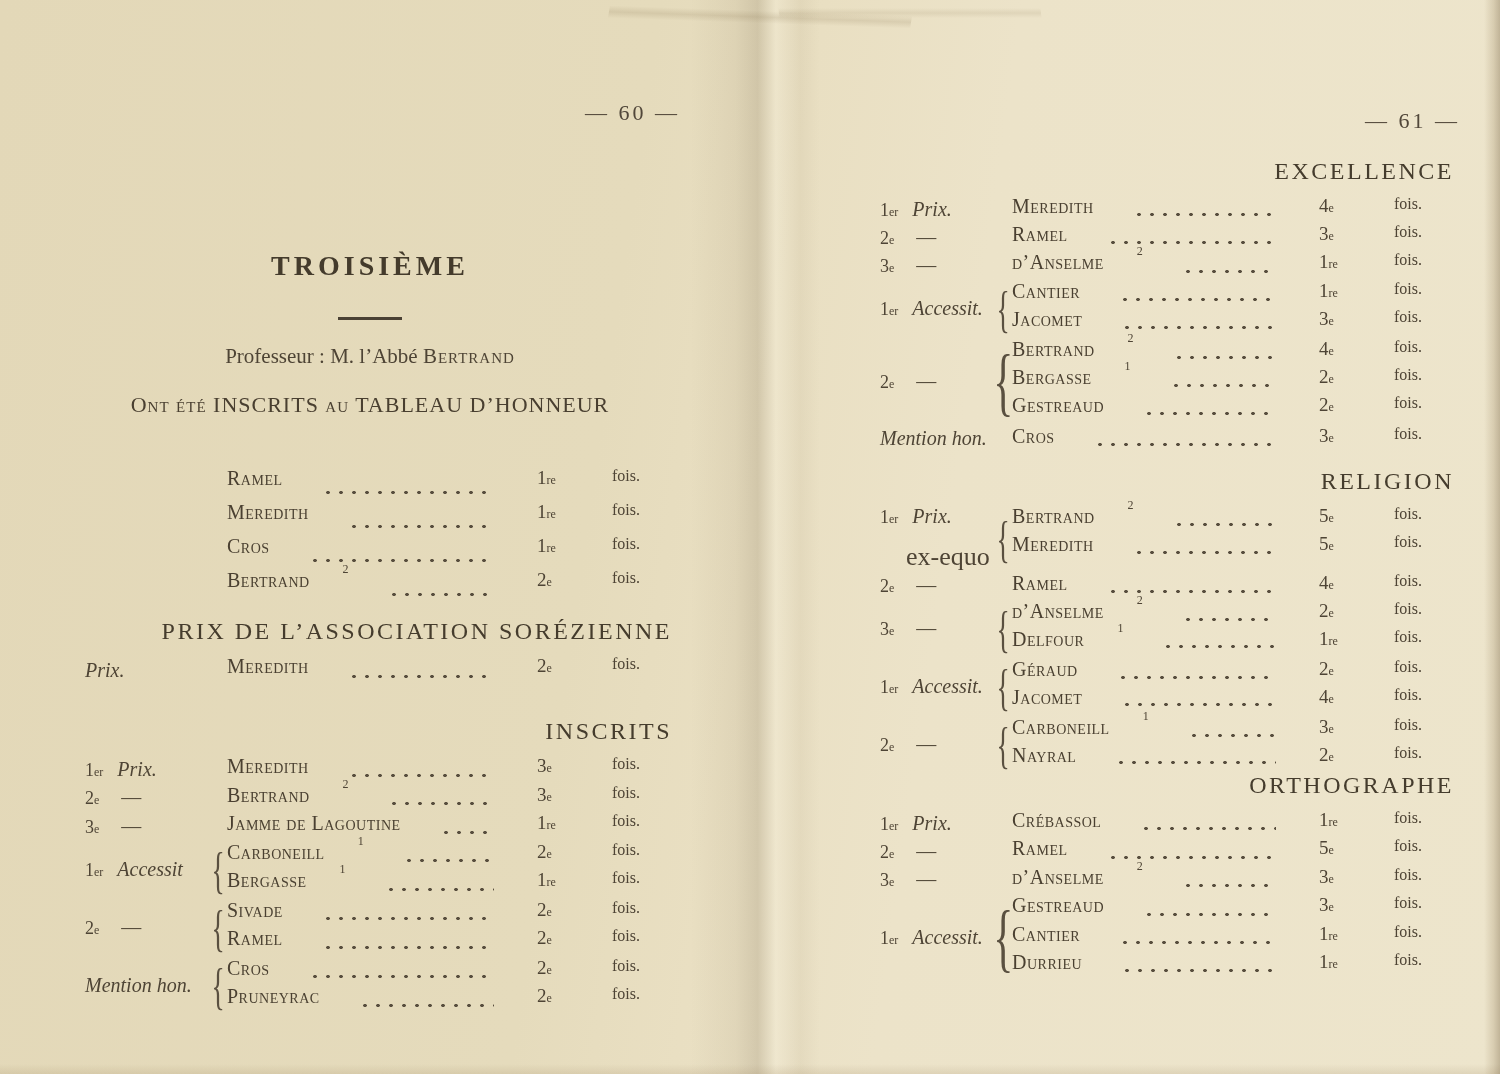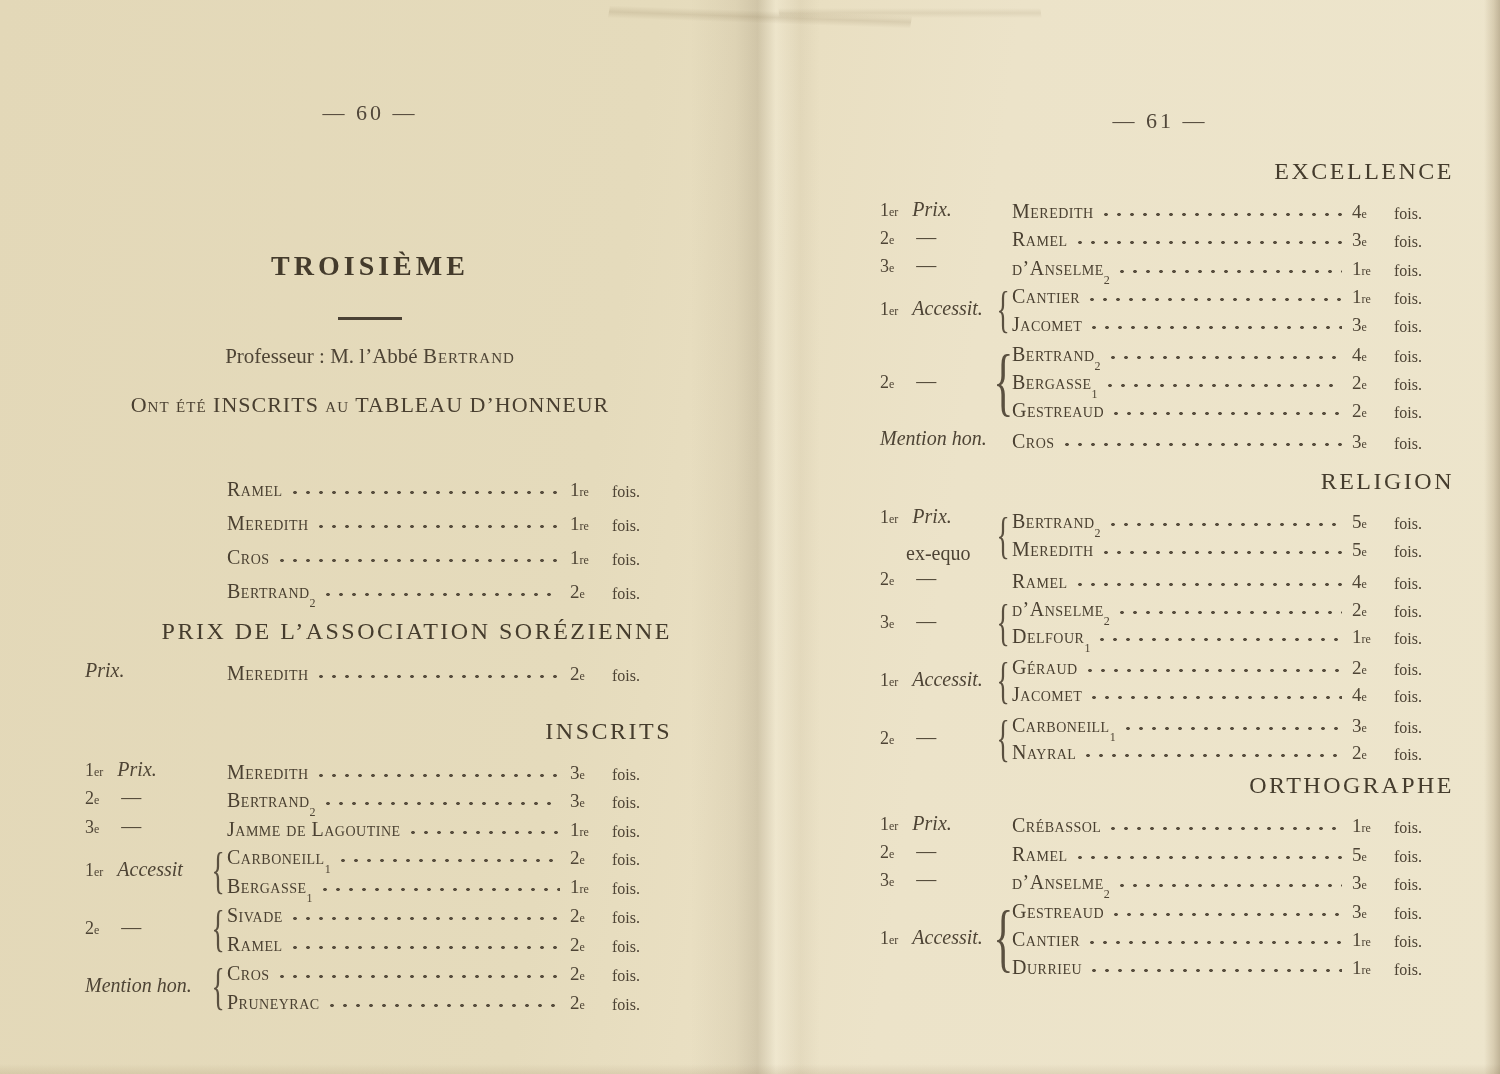--- a/index.html
+++ b/index.html
@@ -19,21 +19,21 @@
     background:linear-gradient(187deg,transparent 45%,rgba(110,88,50,.10) 50%,transparent 55%);transform:rotate(-7deg);}
   .edge-right{position:absolute;right:0;top:0;width:16px;height:100%;pointer-events:none;
     background:linear-gradient(90deg,rgba(120,92,52,0) 0%,rgba(120,92,52,.18) 60%,rgba(90,66,32,.30) 100%);}
   .edge-bottom{position:absolute;left:0;bottom:0;width:100%;height:10px;pointer-events:none;
     background:linear-gradient(180deg,rgba(120,92,52,0) 0%,rgba(120,92,52,.12) 100%);}
 
   .page{position:absolute;top:0;height:100%;}
   .page-left{left:60px;width:620px;padding-left:25px;box-sizing:border-box;}
   .page-right{left:860px;width:600px;padding-left:20px;box-sizing:border-box;}
 
-  .pagenum{position:absolute;left:0;width:100%;text-align:center;font-size:22px;letter-spacing:3px;color:#51473a;}
+  .pagenum{position:absolute;left:0;width:100%;text-align:right;font-size:22px;letter-spacing:3px;color:#51473a;}
   .class-title{position:absolute;left:0;width:100%;text-align:center;font-size:28px;font-weight:700;letter-spacing:4px;color:#443b2c;}
   .title-rule{position:absolute;height:3px;width:64px;background:#4a4134;}
   .professor{position:absolute;left:0;width:100%;text-align:center;font-size:21px;color:#4e4435;}
   .professor .scname{font-variant:small-caps;letter-spacing:1px;}
   .tableau1{position:absolute;left:0;width:100%;text-align:center;font-size:22px;font-variant:small-caps;letter-spacing:1px;color:#493f30;}
   .tableau2{position:absolute;left:0;width:100%;text-align:center;font-size:17px;font-variant:small-caps;letter-spacing:2.5px;color:#4e4435;}
 
   .section{position:absolute;left:0;width:100%;box-sizing:border-box;}
   .page-left .section{padding-left:25px;padding-right:8px;}
   .page-right .section{padding-left:20px;padding-right:6px;}
@@ -43,26 +43,26 @@
 
   .group{display:flex;align-items:stretch;}
   .glabel{display:flex;flex-direction:column;justify-content:center;font-size:19px;color:#4e4435;}
   .page-left .glabel{width:124px;}
   .page-right .glabel{width:114px;}
   .glabel .lline{display:flex;align-items:baseline;}
   .glabel .lnum{font-size:18px;}
   .glabel .ltxt{font-style:italic;margin-left:14px;font-size:20px;}
   .glabel .ltxt.dash{font-style:normal;margin-left:22px;}
   .glabel .ltxt.wide{margin-left:0;}
-  .glabel .l2{font-size:20px;padding-left:26px;margin-top:14px;}
+  .glabel .l2{font-size:26px;padding-left:26px;margin-top:14px;}
   .bracecell{width:18px;display:flex;align-items:center;justify-content:center;color:#5a5040;}
   .bracecell span{transform:scaleX(.55);font-weight:400;}
   .rows{flex:1;display:flex;flex-direction:column;}
 
-  .row{display:flex;align-items:flex-end;height:var(--rh,29px);}
+  .row{display:flex;align-items:flex-start;height:var(--rh,29px);gap:33px;}
   .nm{font-variant:small-caps;font-size:20px;letter-spacing:.5px;white-space:nowrap;color:#4a4031;}
   sup{font-size:12px;line-height:0;}
   .leader{flex:1;align-self:flex-end;height:5px;margin:0 10px 6px 10px;
     background-image:radial-gradient(circle at 2px 2.5px,#584e3e 1.5px,transparent 2px);
     background-size:13px 5px;background-repeat:repeat-x;}
   .ord{width:42px;display:flex;align-items:baseline;font-size:19px;white-space:nowrap;}
   .word{width:60px;font-size:16px;}
 </style>
 </head>
 <body>

